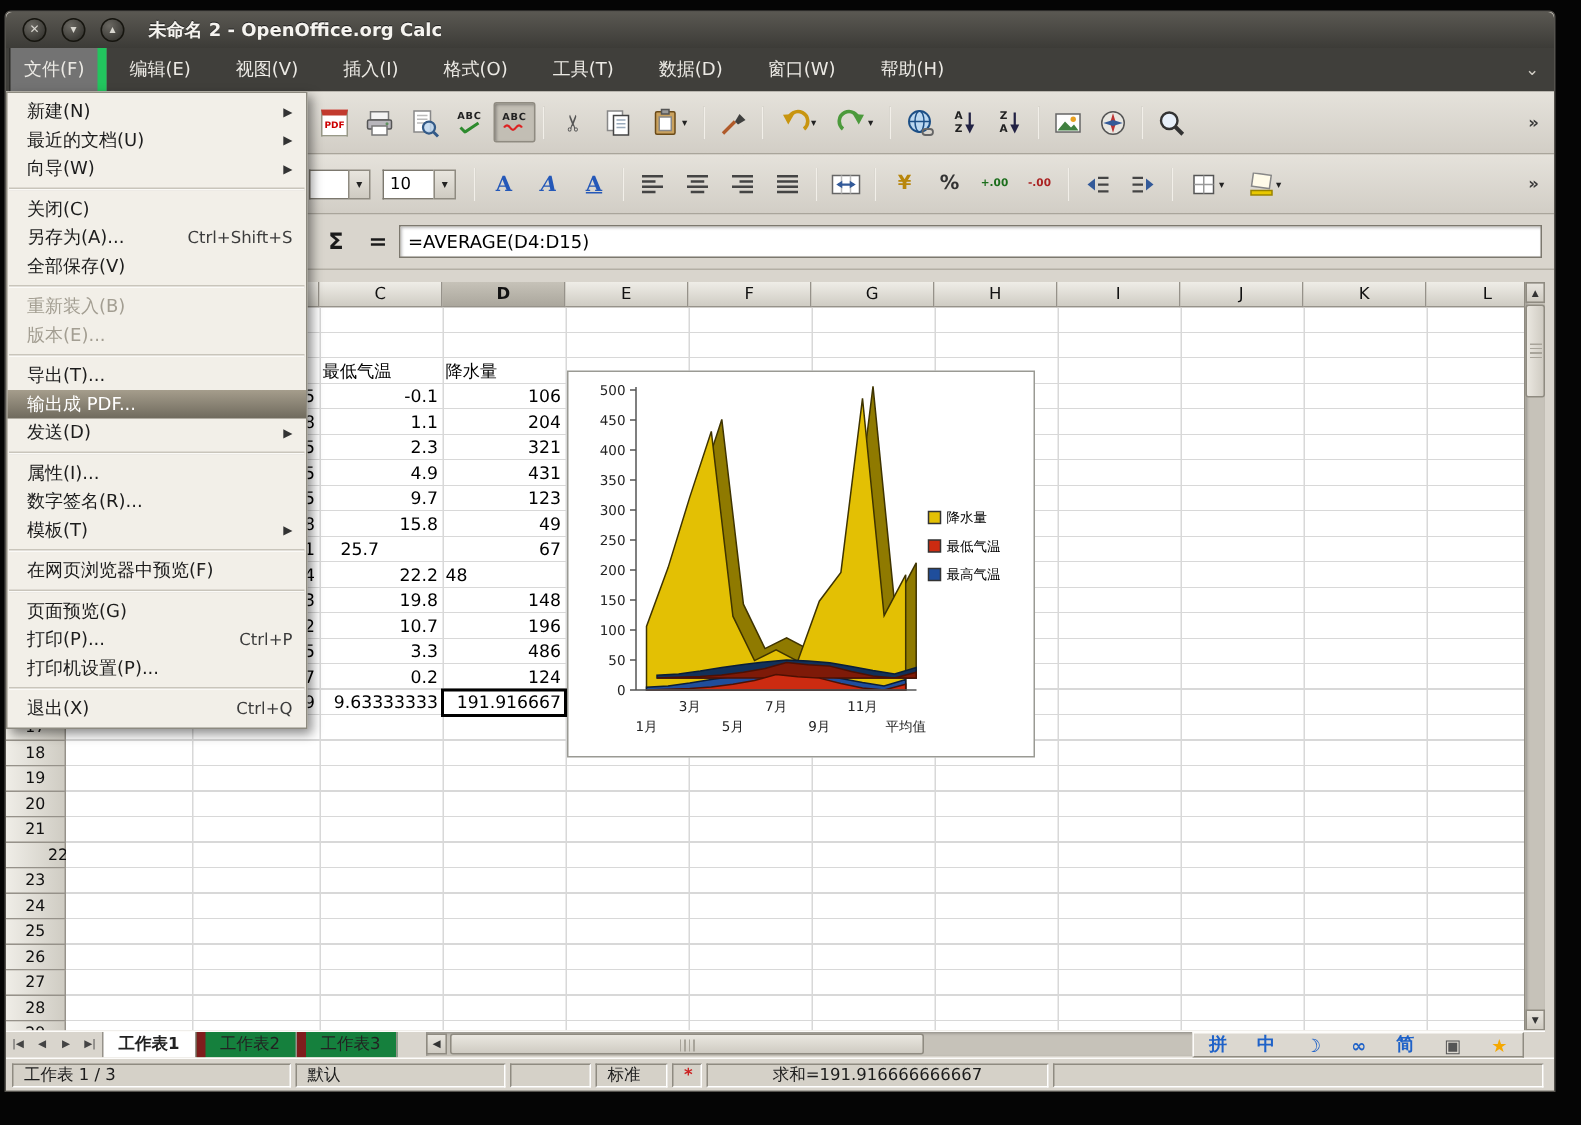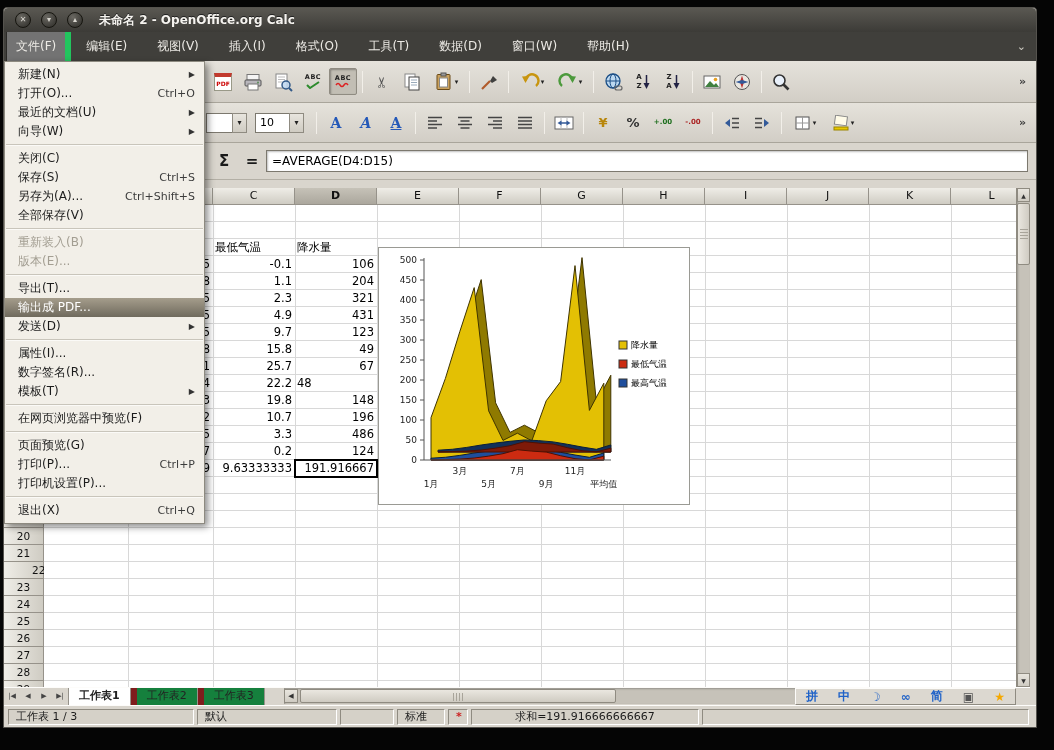--- a/index.html
+++ b/index.html
@@ -503,21 +503,21 @@
         <span class="cell" style="left: 86px; width: 80px; top: 102px; text-align: right;">5</span>
         <span class="cell" style="left: 171px; width: 77px; top: 102px; text-align: right;">4.9</span>
         <span class="cell" style="left: 253px; width: 77px; top: 102px; text-align: right;">431</span>
         <span class="cell" style="left: 86px; width: 80px; top: 119px; text-align: right;">5</span>
         <span class="cell" style="left: 171px; width: 77px; top: 119px; text-align: right;">9.7</span>
         <span class="cell" style="left: 253px; width: 77px; top: 119px; text-align: right;">123</span>
         <span class="cell" style="left: 86px; width: 80px; top: 136px; text-align: right;">8</span>
         <span class="cell" style="left: 171px; width: 77px; top: 136px; text-align: right;">15.8</span>
         <span class="cell" style="left: 253px; width: 77px; top: 136px; text-align: right;">49</span>
         <span class="cell" style="left: 86px; width: 80px; top: 153px; text-align: right;">1</span>
-        <span class="cell" style="left: 171px; width: 77px; top: 153px; text-align: right;">25.7</span>
+        <span class="cell" style="left: 171px; width: 77px; top: 153px;  padding-left: 12px;">25.7</span>
         <span class="cell" style="left: 253px; width: 77px; top: 153px; text-align: right;">67</span>
         <span class="cell" style="left: 86px; width: 80px; top: 170px; text-align: right;">4</span>
         <span class="cell" style="left: 171px; width: 77px; top: 170px; text-align: right;">22.2</span>
         <span class="cell" style="left: 253px; width: 77px; top: 170px; text-align: left;">48</span>
         <span class="cell" style="left: 86px; width: 80px; top: 187px; text-align: right;">3</span>
         <span class="cell" style="left: 171px; width: 77px; top: 187px; text-align: right;">19.8</span>
         <span class="cell" style="left: 253px; width: 77px; top: 187px; text-align: right;">148</span>
         <span class="cell" style="left: 86px; width: 80px; top: 204px; text-align: right;">2</span>
         <span class="cell" style="left: 171px; width: 77px; top: 204px; text-align: right;">10.7</span>
         <span class="cell" style="left: 253px; width: 77px; top: 204px; text-align: right;">196</span>
@@ -575,38 +575,30 @@
         <span style="color: rgb(85, 85, 85);">▣</span>
         <span style="color: rgb(245, 168, 0);">★</span>
       </div>
 
     <div class="fmenu">
         <div class="mi">
           <span class="lbl">新建(N)</span>
           <span class="sub">▶</span>
         </div>
         <div class="mi">
-          <span class="lbl">打开(O)...</span>
-          <span class="sc">Ctrl+O</span>
-        </div>
-        <div class="mi">
           <span class="lbl">最近的文档(U)</span>
           <span class="sub">▶</span>
         </div>
         <div class="mi">
           <span class="lbl">向导(W)</span>
           <span class="sub">▶</span>
         </div>
         <div class="msep"></div>
         <div class="mi">
           <span class="lbl">关闭(C)</span>
-        </div>
-        <div class="mi">
-          <span class="lbl">保存(S)</span>
-          <span class="sc">Ctrl+S</span>
         </div>
         <div class="mi">
           <span class="lbl">另存为(A)...</span>
           <span class="sc">Ctrl+Shift+S</span>
         </div>
         <div class="mi">
           <span class="lbl">全部保存(V)</span>
         </div>
         <div class="msep"></div>
         <div class="mi dis">

